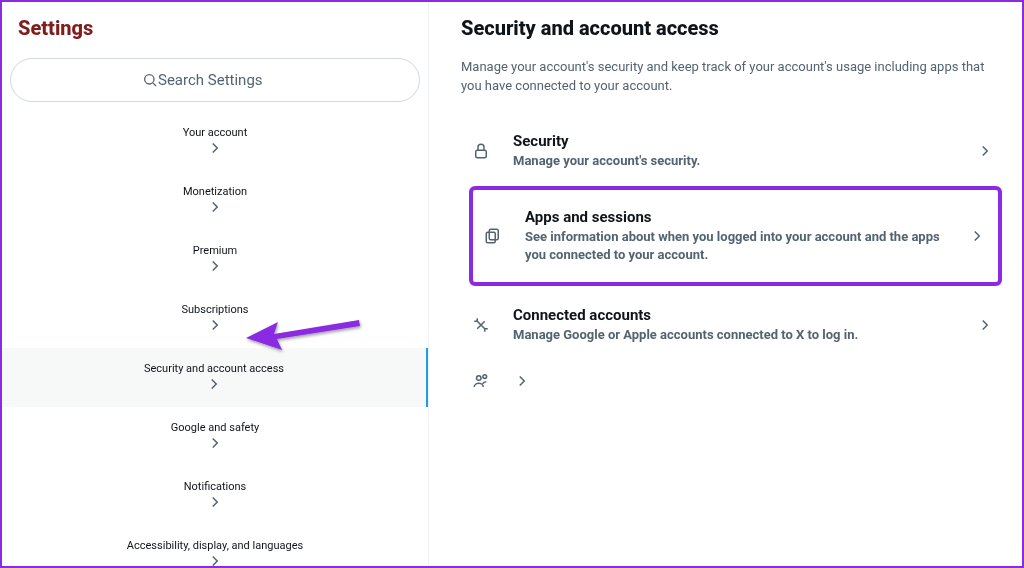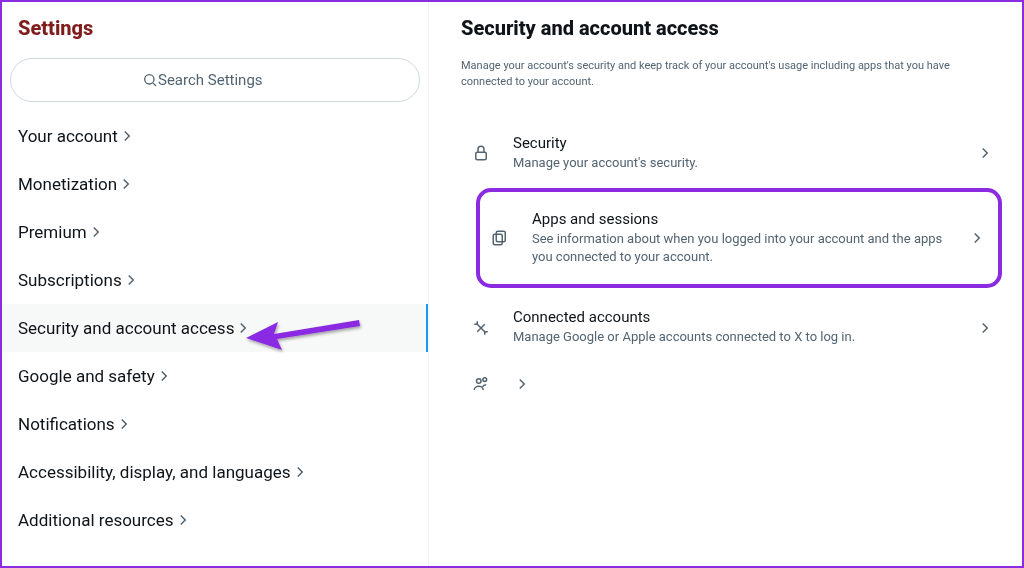--- a/index.html
+++ b/index.html
@@ -3,34 +3,34 @@
   <meta charset="utf-8">
   <style>
     * { margin:0; padding:0; box-sizing:border-box; font-family:-apple-system,BlinkMacSystemFont,"Segoe UI",Roboto,Helvetica,Arial,sans-serif; }
     body { width:1024px; height:568px; overflow:hidden; border:2px solid #8a2be2; background:#fff; display:flex; }
     .sidebar { width:427px; border-right:1px solid #eff3f4; display:flex; flex-direction:column; }
     .sidebar h1 { font-size:20px; font-weight:800; color:#7f1d1d; padding:14px 16px 18px; }
     .search-wrap { padding:0 8px 10px; }
     .search { display:flex; align-items:center; gap:0; height:44px; border:1px solid #cfd9de; border-radius:9999px; padding:0 16px; color:#536471; justify-content:center; }
     .search input { border:none; outline:none; font-size:15px; color:#0f1419; background:transparent; width:130px; }
     .search input::placeholder { color:#536471; }
-    .nav-item { display:flex; align-items:center; justify-content:flex-start; padding:14px 16px; cursor:pointer; font-size:17px; color:#0f1419; border-bottom:0; }
+    .nav-item { display:flex; align-items:center; justify-content:center; padding:14px 16px; cursor:pointer; font-size:11px; color:#0f1419; border-bottom:0;flex-direction:column; }
     .nav-item.active { background:#f7f9f9; border-right:2px solid #1d9bf0; }
     .nav-item .label { }
     .chev { color:#536471; display:inline-flex; }
     .main { flex:1; padding:14px 20px 0 32px; overflow:auto; }
     .main h2 { font-size:20px; font-weight:800; color:#0f1419; margin-bottom:18px; }
-    .main .intro { font-size:11px; color:#536471; line-height:1.45; margin-bottom:30px; max-width:560px; }
-    .option { display:flex; align-items:center; gap:20px; padding:14px 8px 14px 8px; cursor:pointer; }
+    .main .intro { font-size:13px; color:#536471; line-height:1.45; margin-bottom:22px; max-width:560px; }
+    .option { display:flex; align-items:center; gap:20px; padding:14px 8px 14px 8px; cursor:pointer;font-weight:bold; }
     .option .icon-slot { width:24px; display:flex; justify-content:center; color:#536471; }
     .option .text { flex:1; }
     .option .title { font-size:15px; color:#0f1419; margin-bottom:2px; }
     .option .desc { font-size:13px; color:#536471; line-height:1.4; }
     .option .go { color:#536471; }
-    .highlight-box { border:4px solid #8a2be2; border-radius:15px; padding:4px 4px 4px 0; margin:2px 0 6px 15px; }
+    .highlight-box { border:4px solid #8a2be2; border-radius:6px; padding:4px 4px 4px 0; margin:2px 0 6px 8px; }
     .arrow-annotation { position:absolute; pointer-events:none; }
     .sidebar-wrap { position:relative; }
     svg { display:block; }
   </style>
 </head>
 <body>
 
 <div class="sidebar sidebar-wrap">
   <h1>Settings</h1>
   <div class="search-wrap">

